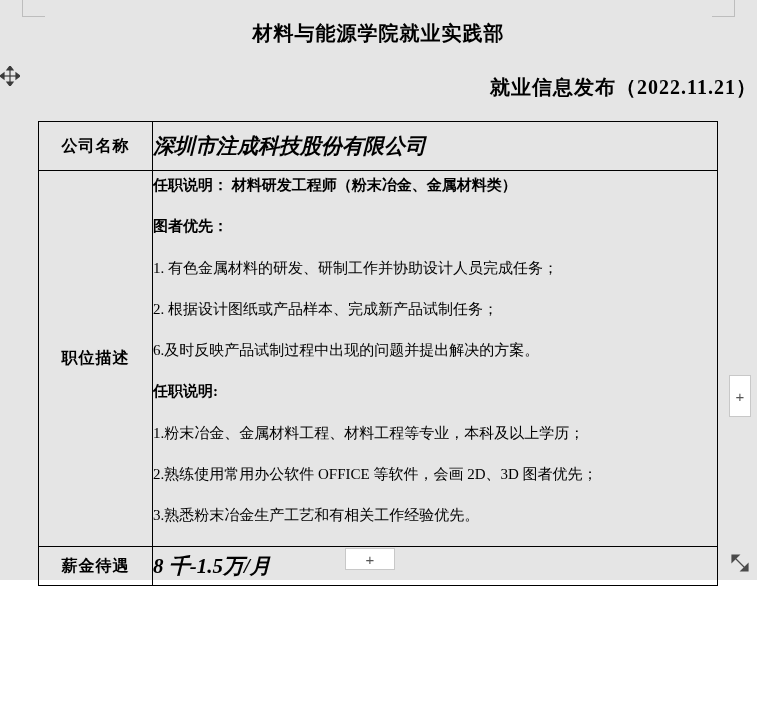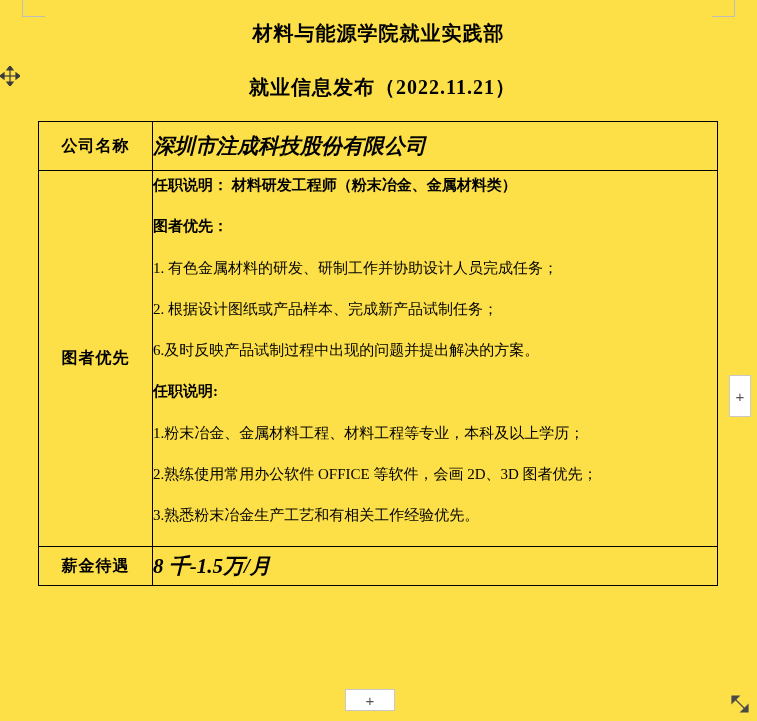--- a/index.html
+++ b/index.html
@@ -15,22 +15,22 @@
     position: relative;
     overflow: hidden;
   }
 
   
   .page {
     position: absolute;
     left: 0;
     top: 0;
     width: 757px;
-    height: 721px;
-    background: #fde047;
+    height: 580px;
+    background: #e5e5e5;
   }
 
   
   .mark {
     position: absolute;
     background: transparent;
     border-color: #bdbdbd;
     border-style: solid;
     border-width: 0;
   }
@@ -68,20 +68,21 @@
     letter-spacing: 1px;
     line-height: 30px;
     margin: 0;
   }
   .doc-subtitle {
     font-size: 20px;
     font-weight: bold;
     letter-spacing: 1px;
     line-height: 30px;
     margin: 24px 0 0 8px;
+    text-align: right;
   }
 
   .table-wrap {
     position: absolute;
     left: 38px;
     top: 121px;
     width: 680px;
   }
   table.info {
     border-collapse: collapse;
@@ -184,21 +185,21 @@
   </div>
 
   <div class="table-wrap">
     <table class="info">
       <tbody>
         <tr class="row-company">
           <td class="label">公司名称</td>
           <td class="value-center">深圳市注成科技股份有限公司</td>
         </tr>
         <tr class="row-desc">
-          <td class="label">图者优先</td>
+          <td class="label">职位描述</td>
           <td class="desc-cell">
             <p class="bold">任职说明： 材料研发工程师（粉末冶金、金属材料类）</p>
             <p class="bold">图者优先：</p>
             <p>1. 有色金属材料的研发、研制工作并协助设计人员完成任务；</p>
             <p>2. 根据设计图纸或产品样本、完成新产品试制任务；</p>
             <p>6.及时反映产品试制过程中出现的问题并提出解决的方案。</p>
             <p class="bold">任职说明:</p>
             <p>1.粉末冶金、金属材料工程、材料工程等专业，本科及以上学历；</p>
             <p>2.熟练使用常用办公软件 OFFICE 等软件，会画 2D、3D 图者优先；</p>
             <p>3.熟悉粉末冶金生产工艺和有相关工作经验优先。</p>

